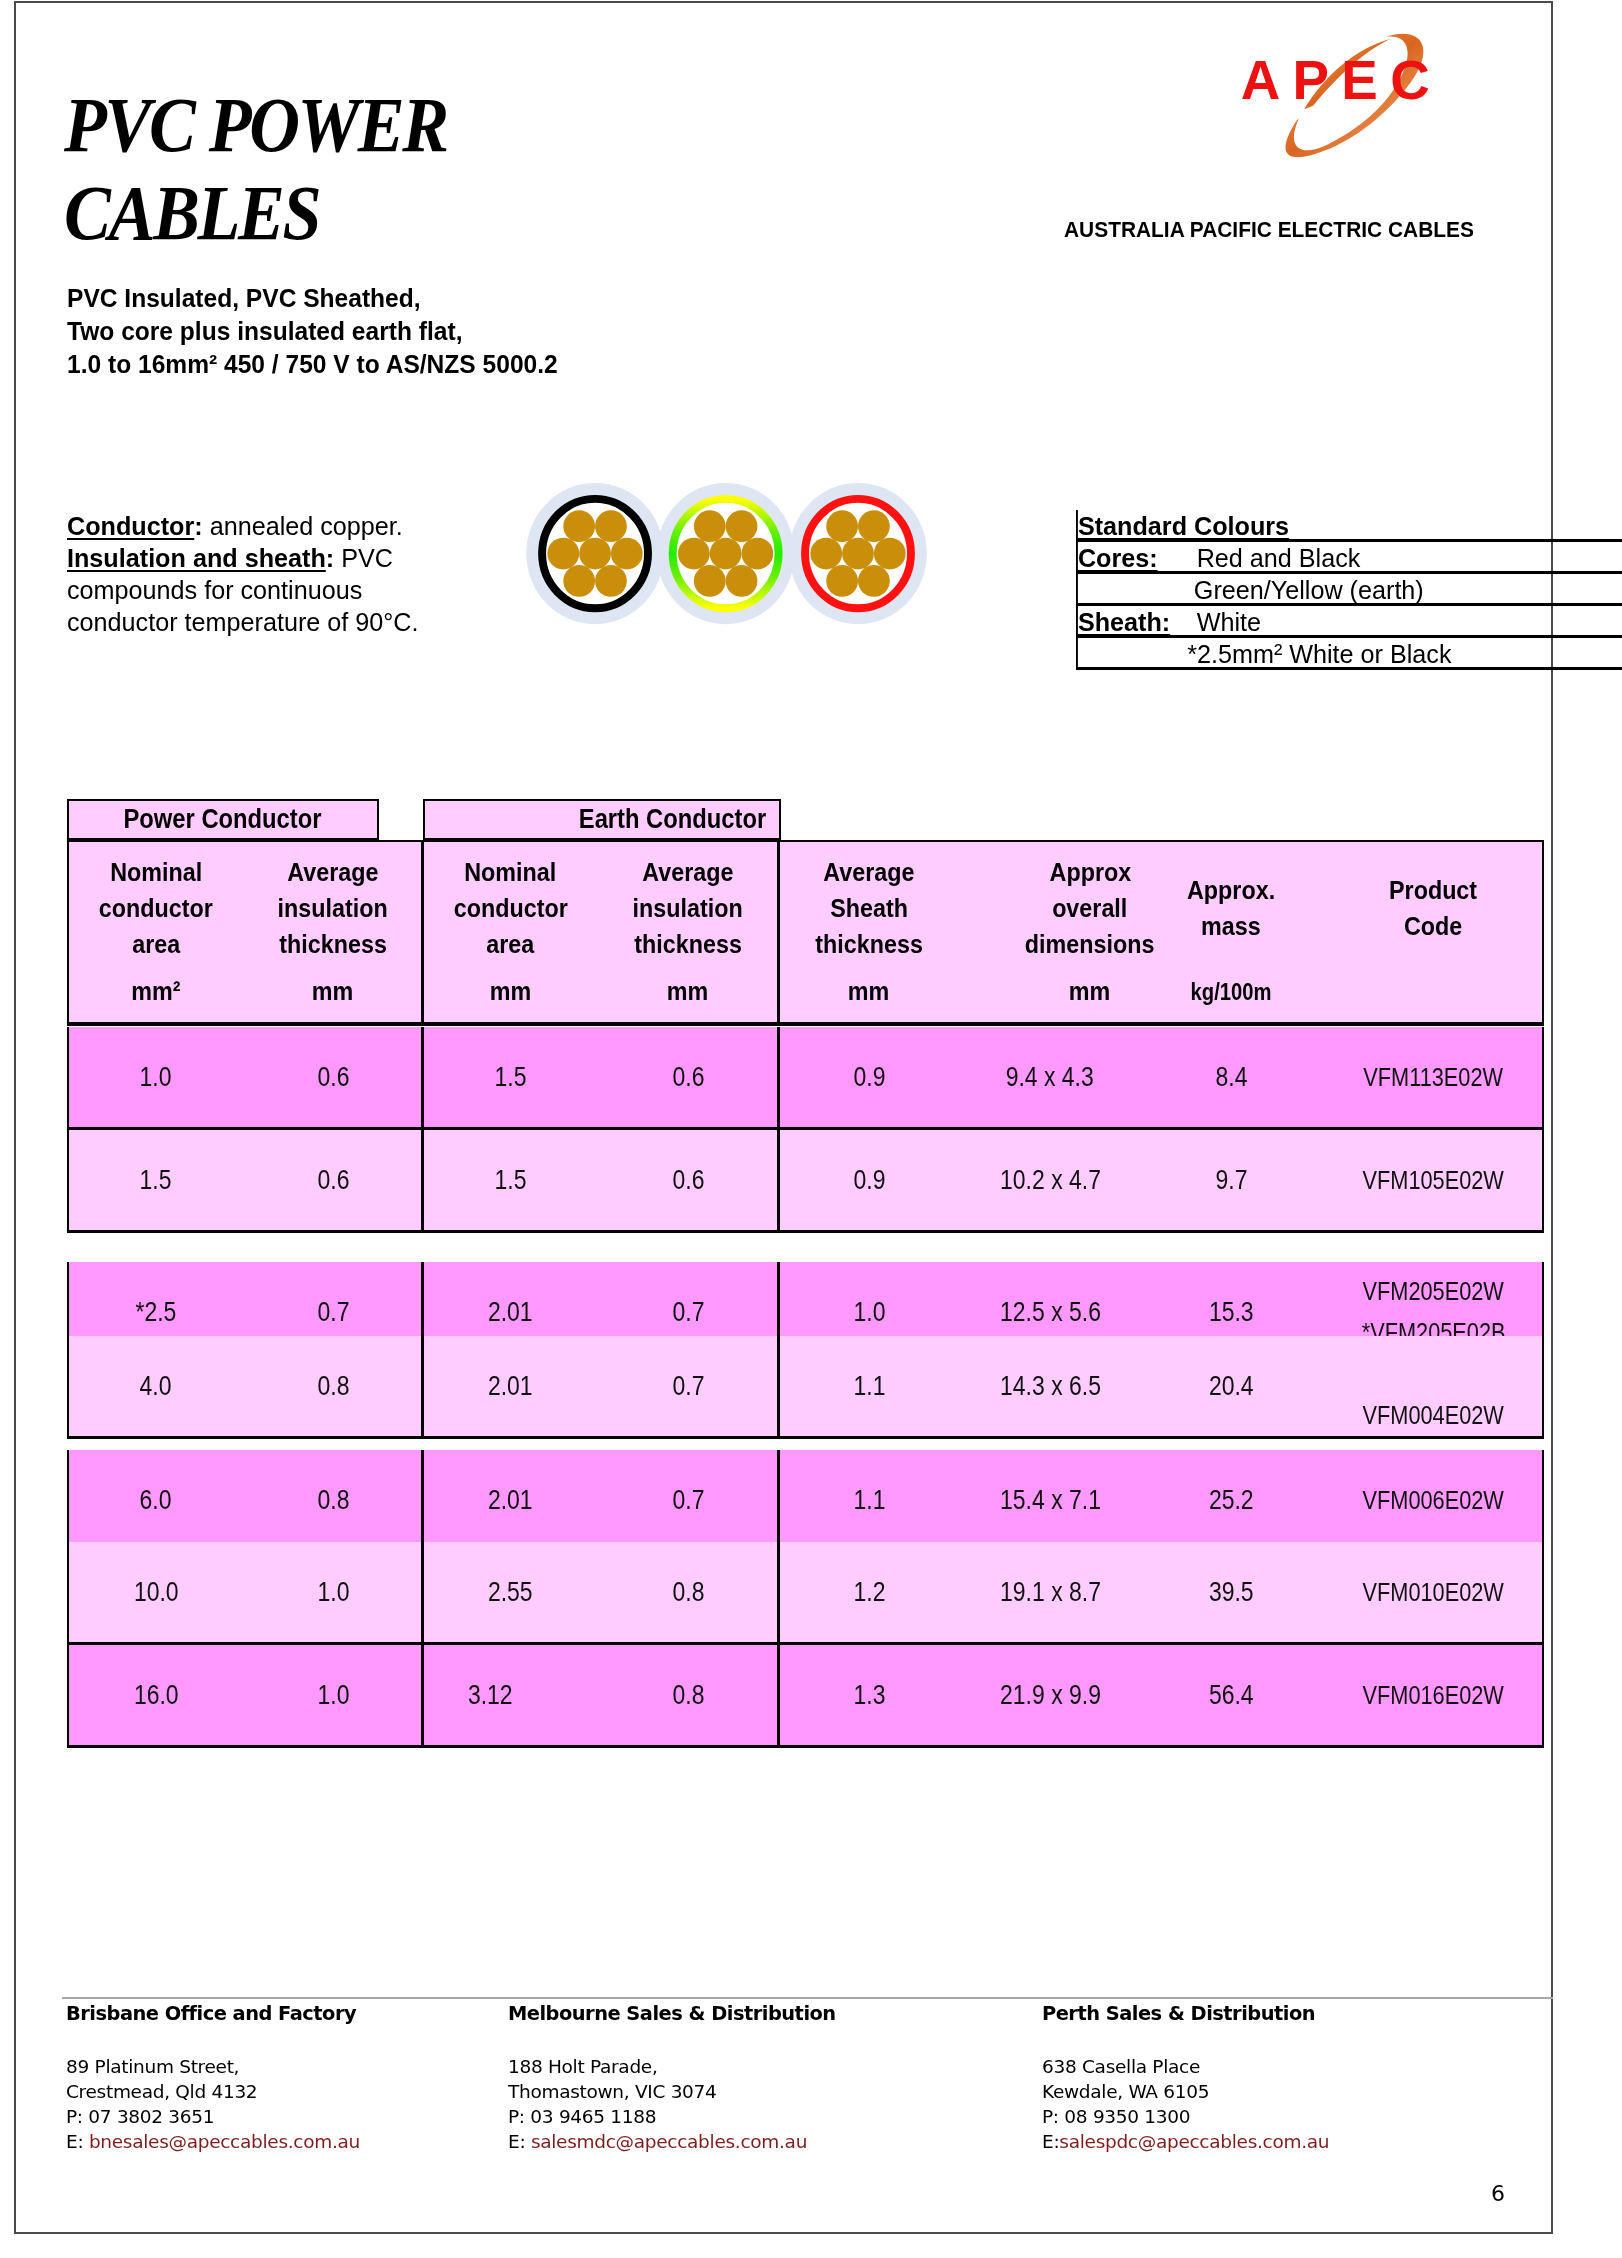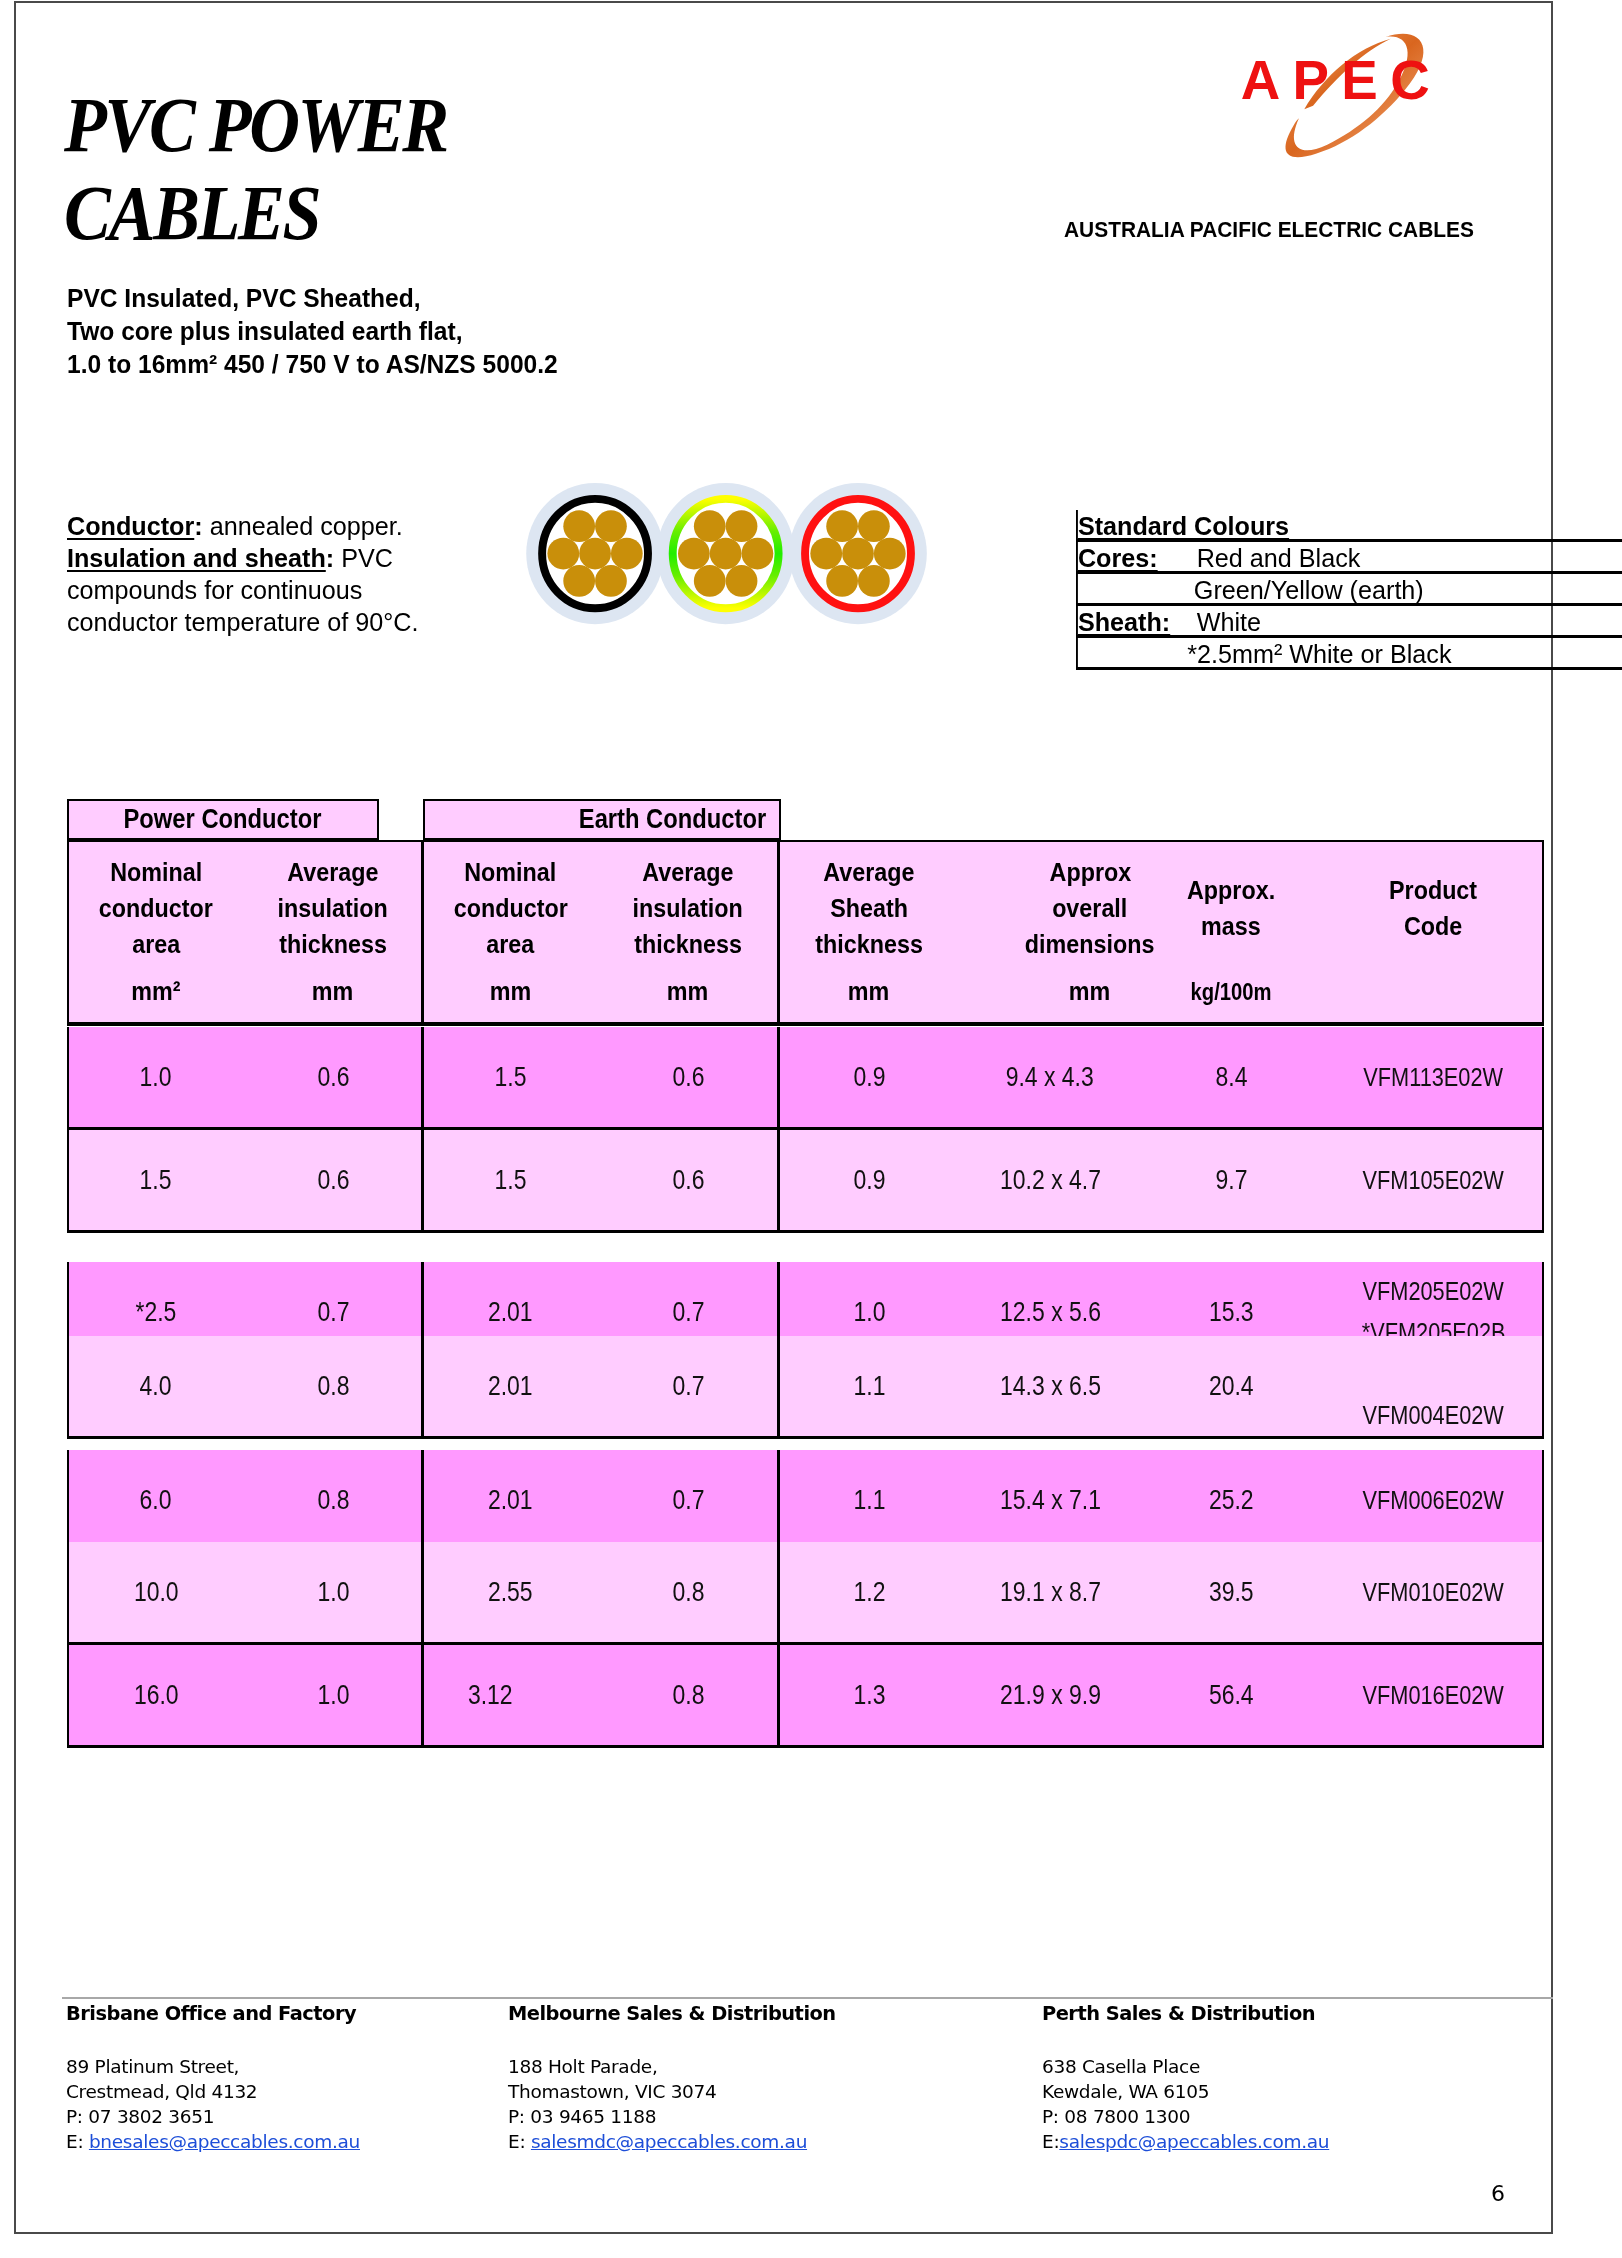--- a/index.html
+++ b/index.html
@@ -39,21 +39,21 @@
   .cell { position:absolute; top:0; height:100%; display:flex; align-items:center; justify-content:center; font-size:28px; color:#111; }
   .cell span { display:inline-block; transform:scaleX(0.82); white-space:nowrap; }
   .cell.code { flex-direction:column; font-size:26.5px; line-height:41px; }
 
   
   .footer-rule { left:62px; top:1997px; width:1491px; height:1.8px; background:#a8a8a8; }
   .office { position:absolute; top:2001px; font-family:"DejaVu Sans", sans-serif; }
   .office .oh { font-weight:bold; font-size:19.4px; letter-spacing:-0.5px; line-height:26.5px; white-space:nowrap; }
   .office .ol { font-size:18.5px; line-height:25px; white-space:nowrap; letter-spacing:-0.3px; }
   .office .addr { margin-top:26.5px; }
-  .office a { color:#1d4ed8; text-decoration:underline; }
+  .office a { color:#7f1d1d; }
   .page-num { left:1491px; top:2181px; font-family:"DejaVu Sans", sans-serif; font-size:22px; }
 </style>
 </head>
 <body>
 
 <div class="page-frame"></div>
 
 <h1 class="abs title">
   <div>PVC POWER</div>
   <div>CABLES</div>
@@ -430,19 +430,19 @@
         <div class="ol">Thomastown, VIC 3074</div>
         <div class="ol">P: 03 9465 1188</div>
         <div class="ol"><span>E: </span><a>salesmdc@apeccables.com.au</a></div>
       </div>
     </div>
     <div class="office" style="left: 1042px;">
       <div class="oh">Perth Sales &amp; Distribution</div>
       <div class="addr">
         <div class="ol">638 Casella Place</div>
         <div class="ol">Kewdale, WA  6105</div>
-        <div class="ol">P: 08 7800 1300</div>
+        <div class="ol">P: 08 9350 1300</div>
         <div class="ol"><span>E:</span><a>salespdc@apeccables.com.au</a></div>
       </div>
     </div>
   </div>
 <div class="abs page-num">6</div>
 
 
 </body></html>

